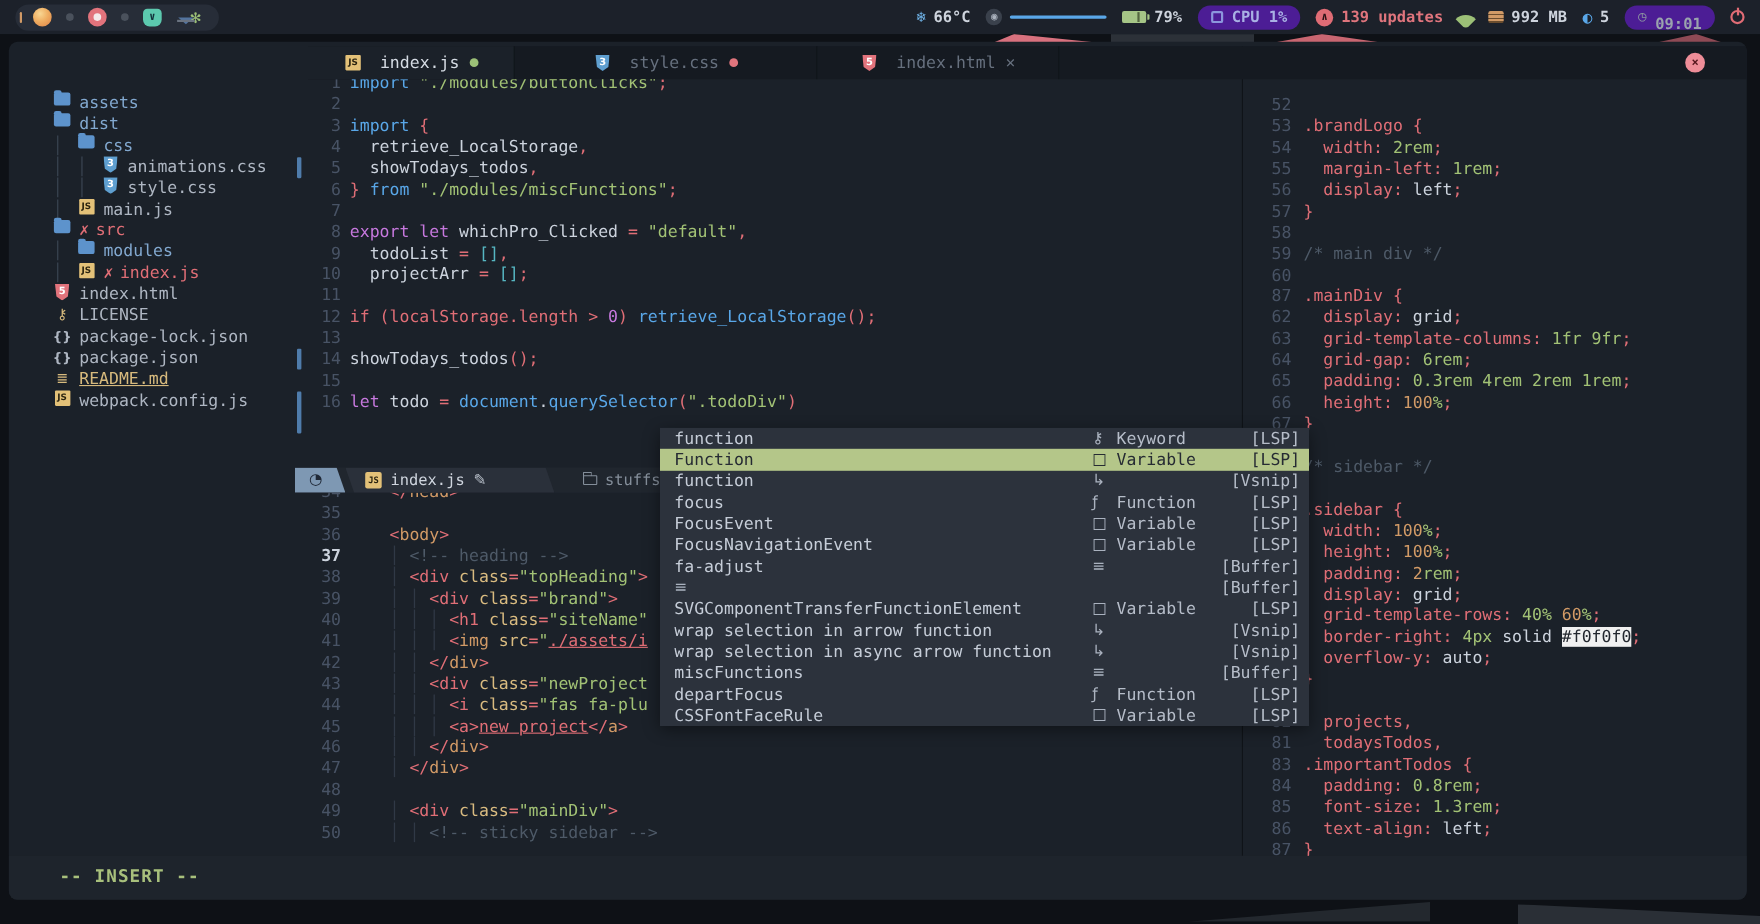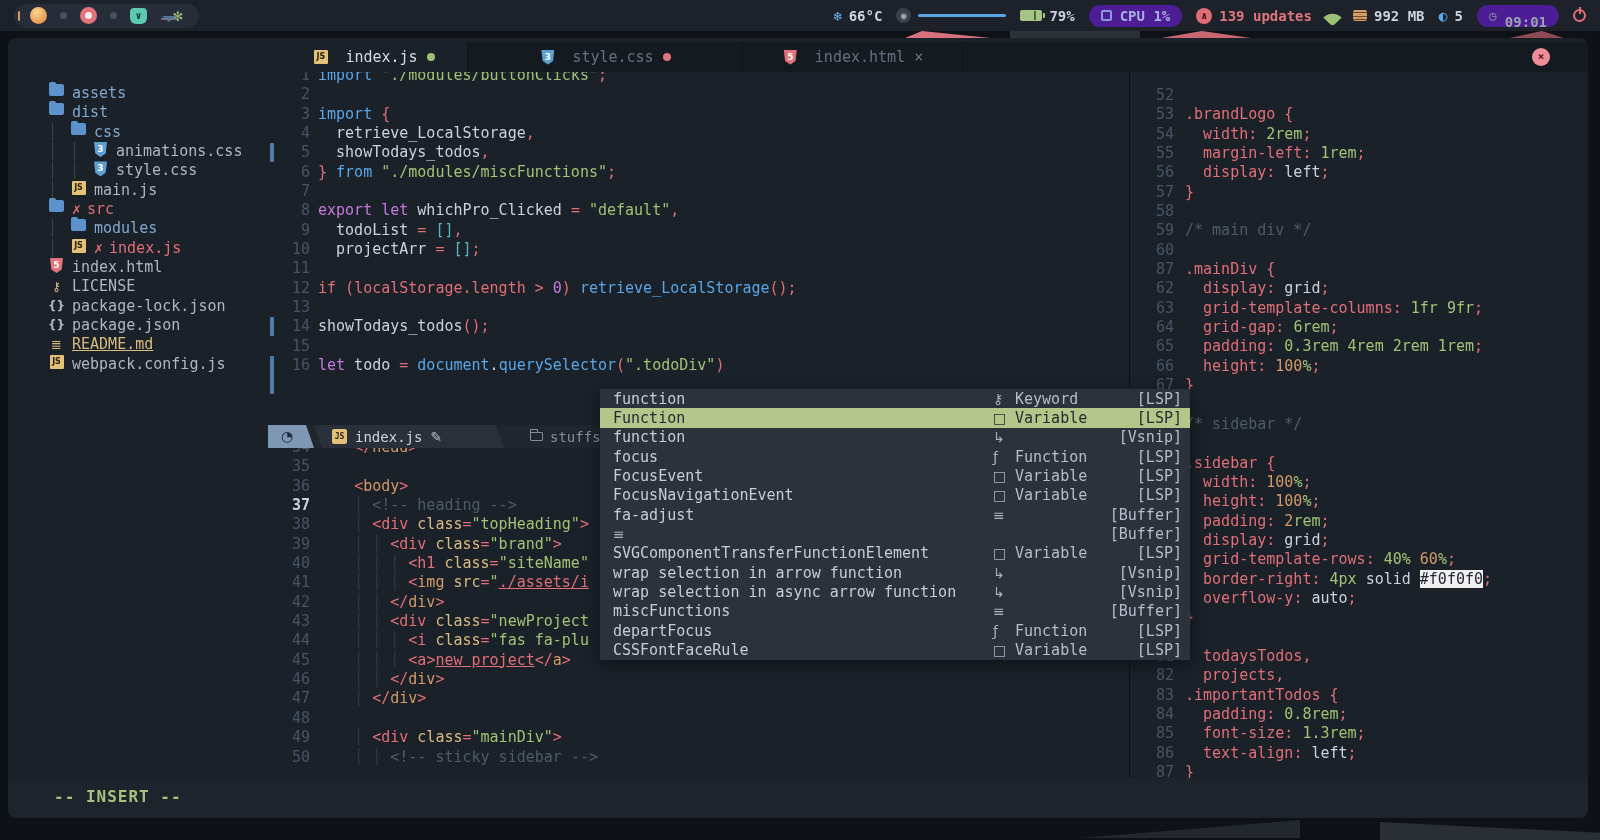--- a/index.html
+++ b/index.html
@@ -305,22 +305,22 @@
         <div class="crow"><span class="ln">71</span><span class="lc"><span class="t-r">.sidebar</span><span class="t-f"> </span><span class="t-r">{</span></span></div>
         <div class="crow"><span class="ln">72</span><span class="lc"><span class="t-r">  width</span><span class="t-r">:</span><span class="t-f"> </span><span class="t-o">100</span><span class="t-g">%</span><span class="t-r">;</span></span></div>
         <div class="crow"><span class="ln">73</span><span class="lc"><span class="t-r">  height</span><span class="t-r">:</span><span class="t-f"> </span><span class="t-o">100</span><span class="t-g">%</span><span class="t-r">;</span></span></div>
         <div class="crow"><span class="ln">74</span><span class="lc"><span class="t-r">  padding</span><span class="t-r">:</span><span class="t-f"> </span><span class="t-o">2</span><span class="t-g">rem</span><span class="t-r">;</span></span></div>
         <div class="crow"><span class="ln">75</span><span class="lc"><span class="t-r">  display</span><span class="t-r">:</span><span class="t-f"> </span><span class="t-f">grid</span><span class="t-r">;</span></span></div>
         <div class="crow"><span class="ln">76</span><span class="lc"><span class="t-r">  grid-template-rows</span><span class="t-r">:</span><span class="t-f"> </span><span class="t-g">40%</span><span class="t-f"> </span><span class="t-o">60</span><span class="t-g">%</span><span class="t-r">;</span></span></div>
         <div class="crow"><span class="ln">77</span><span class="lc"><span class="t-r">  border-right</span><span class="t-r">:</span><span class="t-f"> </span><span class="t-g">4px</span><span class="t-f"> </span><span class="t-f">solid</span><span class="t-f"> </span><span class="t-w">#f0f0f0</span><span class="t-r">;</span></span></div>
         <div class="crow"><span class="ln">78</span><span class="lc"><span class="t-r">  overflow-y</span><span class="t-r">:</span><span class="t-f"> </span><span class="t-f">auto</span><span class="t-r">;</span></span></div>
         <div class="crow"><span class="ln">79</span><span class="lc"><span class="t-r">}</span></span></div>
         <div class="crow"><span class="ln">80</span><span class="lc"></span></div>
+        <div class="crow"><span class="ln">82</span><span class="lc"><span class="t-r">  projects</span><span class="t-r">,</span></span></div>
         <div class="crow"><span class="ln">81</span><span class="lc"><span class="t-r">  todaysTodos</span><span class="t-r">,</span></span></div>
-        <div class="crow"><span class="ln">82</span><span class="lc"><span class="t-r">  projects</span><span class="t-r">,</span></span></div>
         <div class="crow"><span class="ln">83</span><span class="lc"><span class="t-r">.importantTodos</span><span class="t-f"> </span><span class="t-r">{</span></span></div>
         <div class="crow"><span class="ln">84</span><span class="lc"><span class="t-r">  padding</span><span class="t-r">:</span><span class="t-f"> </span><span class="t-g">0.8rem</span><span class="t-r">;</span></span></div>
         <div class="crow"><span class="ln">85</span><span class="lc"><span class="t-r">  font-size</span><span class="t-r">:</span><span class="t-f"> </span><span class="t-g">1.3rem</span><span class="t-r">;</span></span></div>
         <div class="crow"><span class="ln">86</span><span class="lc"><span class="t-r">  text-align</span><span class="t-r">:</span><span class="t-f"> </span><span class="t-f">left</span><span class="t-r">;</span></span></div>
         <div class="crow"><span class="ln">87</span><span class="lc"><span class="t-r">}</span></span></div>
         <div class="crow"><span class="ln">88</span><span class="lc"></span></div>
       </div>
 
     <div class="trm" id="popup">
         <div class="prow"><span class="plabel">function</span><span class="picon">⚷</span><span class="pkind">Keyword</span><span class="psrc">[LSP]</span></div>

